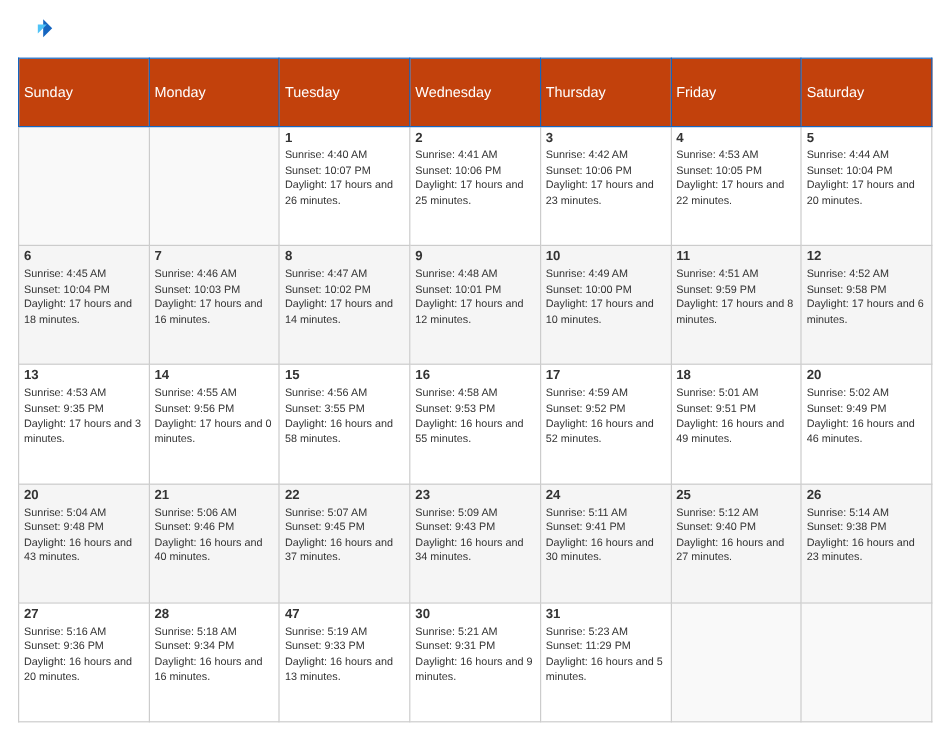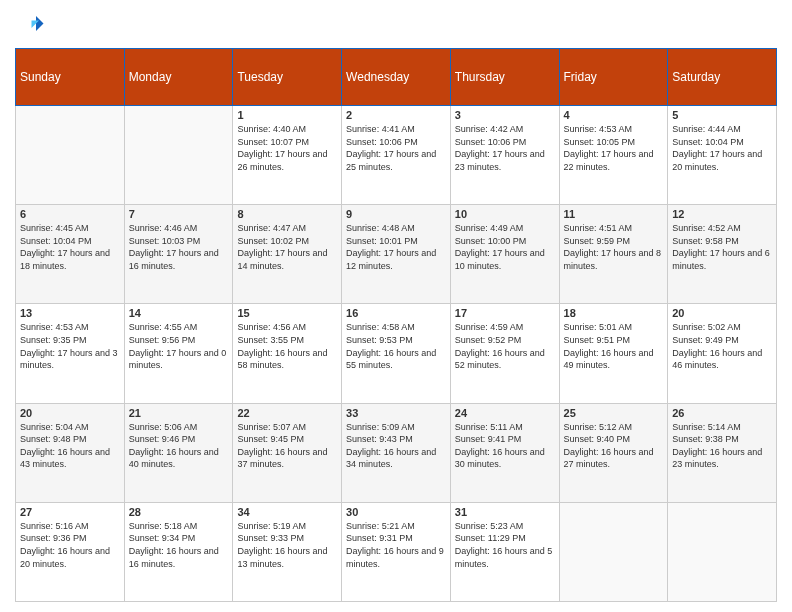--- a/index.html
+++ b/index.html
@@ -275,21 +275,21 @@
 Sunset: 9:46 PM
 Daylight: 16 hours and 40 minutes.</div>
           </td>
           <td>
             <span class="day-num">22</span>
             <div class="cell-text">Sunrise: 5:07 AM
 Sunset: 9:45 PM
 Daylight: 16 hours and 37 minutes.</div>
           </td>
           <td>
-            <span class="day-num">33</span>
+            <span class="day-num">23</span>
             <div class="cell-text">Sunrise: 5:09 AM
 Sunset: 9:43 PM
 Daylight: 16 hours and 34 minutes.</div>
           </td>
           <td>
             <span class="day-num">24</span>
             <div class="cell-text">Sunrise: 5:11 AM
 Sunset: 9:41 PM
 Daylight: 16 hours and 30 minutes.</div>
           </td>
@@ -313,21 +313,21 @@
 Sunset: 9:36 PM
 Daylight: 16 hours and 20 minutes.</div>
           </td>
           <td>
             <span class="day-num">28</span>
             <div class="cell-text">Sunrise: 5:18 AM
 Sunset: 9:34 PM
 Daylight: 16 hours and 16 minutes.</div>
           </td>
           <td>
-            <span class="day-num">34</span>
+            <span class="day-num">47</span>
             <div class="cell-text">Sunrise: 5:19 AM
 Sunset: 9:33 PM
 Daylight: 16 hours and 13 minutes.</div>
           </td>
           <td>
             <span class="day-num">30</span>
             <div class="cell-text">Sunrise: 5:21 AM
 Sunset: 9:31 PM
 Daylight: 16 hours and 9 minutes.</div>
           </td>

